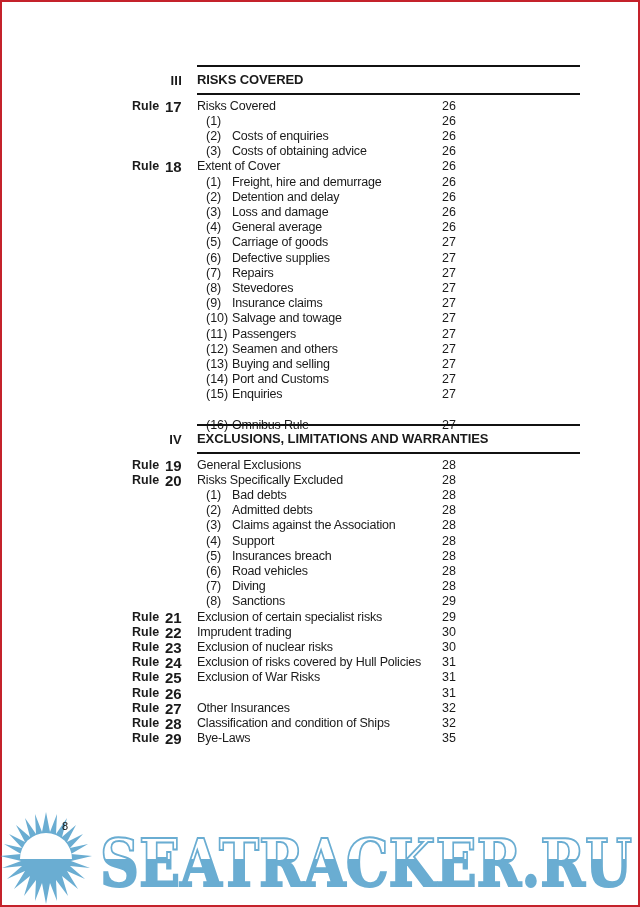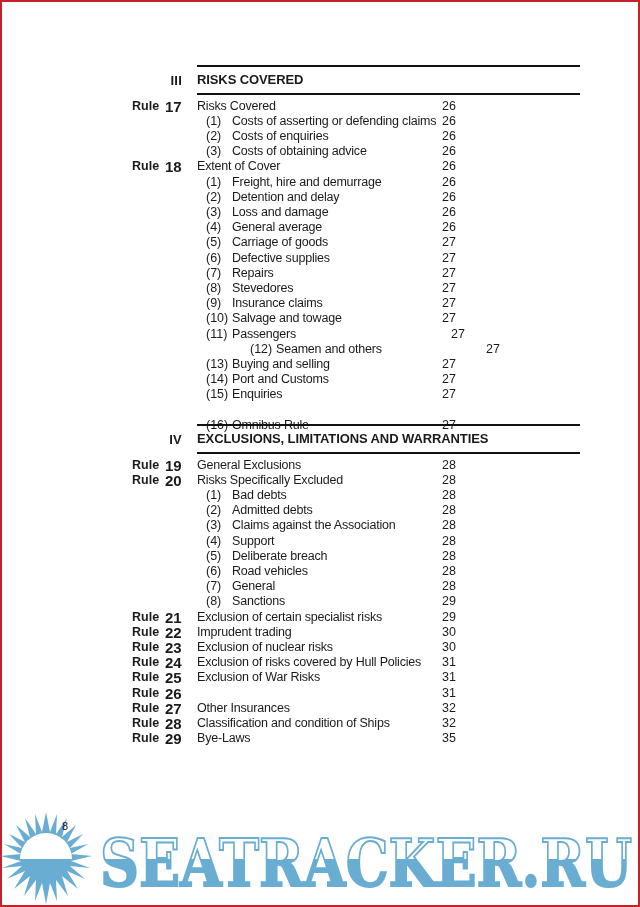--- a/index.html
+++ b/index.html
@@ -128,21 +128,20 @@
   </div>
 
   <div class="row" style="top:99px;">
     <span class="rule-label">Rule</span>
     <span class="rule-num">17</span>
     <span class="rule-title">Risks Covered</span>
     <span class="page-num">26</span>
   </div>
   <div class="row" style="top:114px;">
     <span class="sub-num">(1)</span>
-    <span class="sub-title">Costs of asserting or defending claims</span>
     <span class="page-num">26</span>
   </div>
   <div class="row" style="top:129px;">
     <span class="sub-num">(2)</span>
     <span class="sub-title">Costs of enquiries</span>
     <span class="page-num">26</span>
   </div>
   <div class="row" style="top:144px;">
     <span class="sub-num">(3)</span>
     <span class="sub-title">Costs of obtaining advice</span>
@@ -198,26 +197,26 @@
   <div class="row" style="top:296px;">
     <span class="sub-num">(9)</span>
     <span class="sub-title">Insurance claims</span>
     <span class="page-num">27</span>
   </div>
   <div class="row" style="top:311px;">
     <span class="sub-num">(10)</span>
     <span class="sub-title">Salvage and towage</span>
     <span class="page-num">27</span>
   </div>
-  <div class="row" style="top:327px;padding-left:9px;">
+  <div class="row" style="top:327px;">
     <span class="sub-num">(11)</span>
     <span class="sub-title">Passengers</span>
     <span class="page-num">27</span>
   </div>
-  <div class="row" style="top:342px;margin-left:44px;">
+  <div class="row" style="top:342px;">
     <span class="sub-num">(12)</span>
     <span class="sub-title">Seamen and others</span>
     <span class="page-num">27</span>
   </div>
   <div class="row" style="top:357px;">
     <span class="sub-num">(13)</span>
     <span class="sub-title">Buying and selling</span>
     <span class="page-num">27</span>
   </div>
   <div class="row" style="top:372px;">
@@ -271,31 +270,31 @@
     <span class="sub-title">Claims against the Association</span>
     <span class="page-num">28</span>
   </div>
   <div class="row" style="top:534px;">
     <span class="sub-num">(4)</span>
     <span class="sub-title">Support</span>
     <span class="page-num">28</span>
   </div>
   <div class="row" style="top:549px;">
     <span class="sub-num">(5)</span>
-    <span class="sub-title">Deliberate breach</span>
+    <span class="sub-title">Insurances breach</span>
     <span class="page-num">28</span>
   </div>
   <div class="row" style="top:564px;">
     <span class="sub-num">(6)</span>
     <span class="sub-title">Road vehicles</span>
     <span class="page-num">28</span>
   </div>
   <div class="row" style="top:579px;">
     <span class="sub-num">(7)</span>
-    <span class="sub-title">General</span>
+    <span class="sub-title">Diving</span>
     <span class="page-num">28</span>
   </div>
   <div class="row" style="top:594px;">
     <span class="sub-num">(8)</span>
     <span class="sub-title">Sanctions</span>
     <span class="page-num">29</span>
   </div>
 
   <div class="row" style="top:610px;">
     <span class="rule-label">Rule</span>

